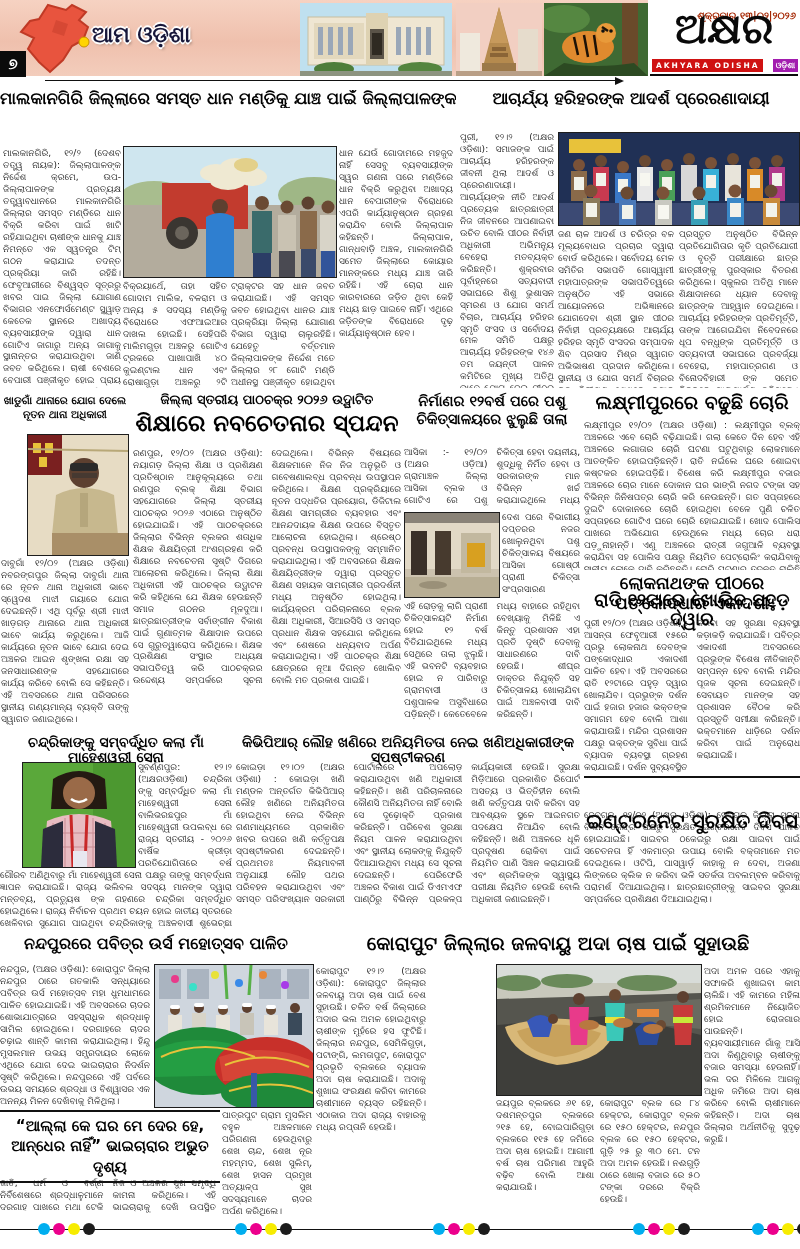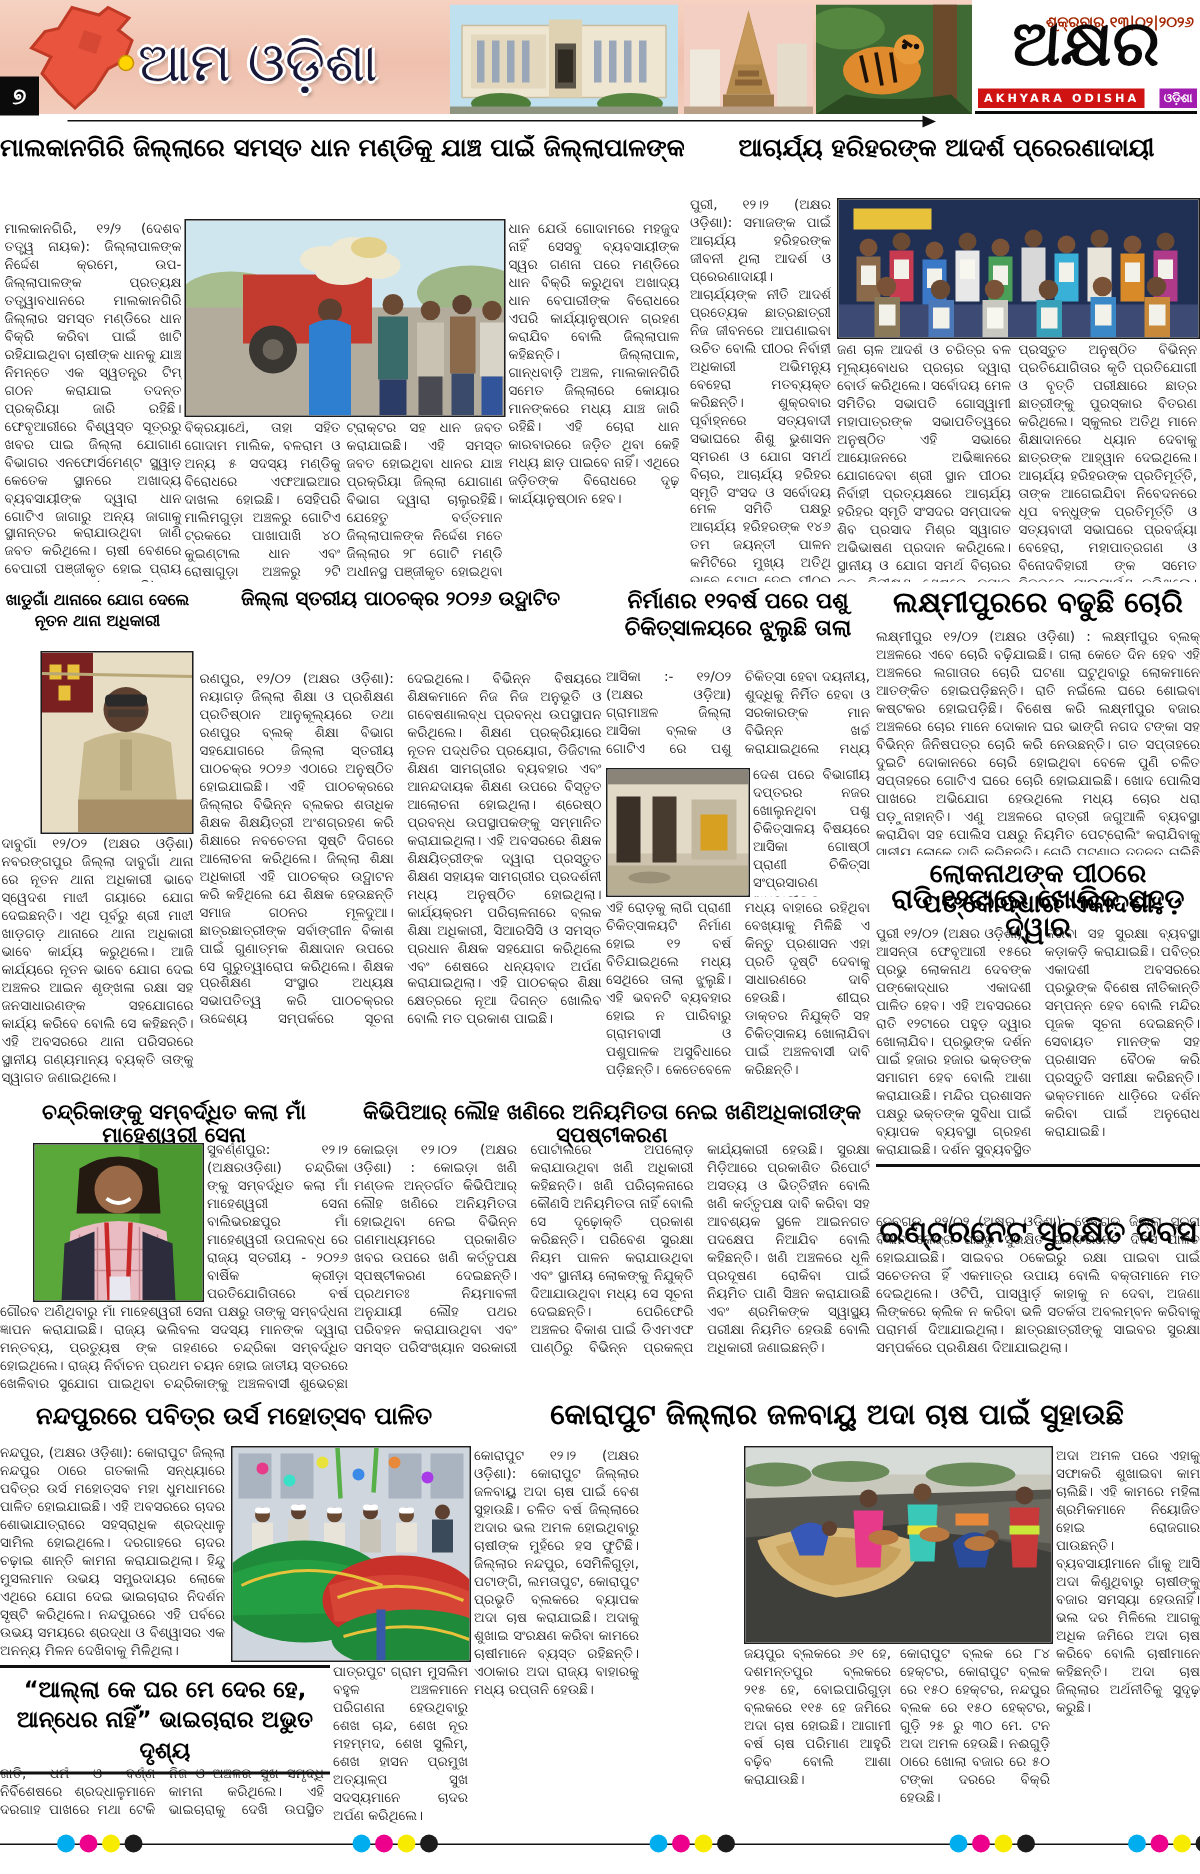--- a/index.html
+++ b/index.html
@@ -11,21 +11,21 @@
   .kick{font-weight:bold;color:#000;text-align:center;}
   .body-txt{font-size:9px;line-height:1.33;text-align:justify;color:#1a1a1a;overflow:hidden;}
   .c2{column-count:2;column-gap:9px;}
   .c3{column-count:3;column-gap:9px;}
   .photo{border:1px solid #1d1d1d;overflow:hidden;background:#ddd;}
   .photo svg{display:block;width:100%;height:100%;}
   .rule{background:#111;}
   
   #banner{left:0;top:0;width:648px;height:76px;
      background:linear-gradient(180deg,#f6d2c2 0%,#efc0ad 55%,#f3cdbc 100%);}
-  #section-title{left:92px;top:22px;width:190px;font-size:36px;font-weight:normal;
+  #section-title{left:92px;top:22px;width:190px;font-size:22px;font-weight:bold;
      color:#17173a;text-shadow:-2px 0 #fff,2px 0 #fff,0 -2px #fff,0 2px #fff,2px 2px 3px rgba(0,0,0,.35);
      white-space:nowrap;}
   #page-num{left:0;top:51px;width:26px;height:26px;background:#0b0b0b;color:#fff;
      font-size:15px;font-weight:bold;text-align:center;line-height:26px;}
   #logo-block{left:648px;top:0;width:152px;height:78px;background:#fff;}
   #logo-date{position:absolute;right:4px;top:10px;font-size:10px;font-weight:bold;color:#a42500;white-space:nowrap;}
   #logo-text{position:absolute;left:0;right:0;top:8px;text-align:center;font-size:42px;
      font-weight:bold;color:#090909;transform:skewX(-4deg);line-height:1;}
   #logo-bar{position:absolute;left:4px;bottom:6px;height:13px;background:#cf1212;color:#fff;
      font-size:7.5px;font-weight:bold;letter-spacing:2px;line-height:13px;padding:0 4px;}
@@ -284,20 +284,21 @@
       <rect x="44" y="38" width="25" height="5" fill="#333" opacity=".55"></rect>
       <path d="M28 60 Q56 46 86 60 L90 100 L24 100 Z" fill="#c7b88e"></path>
       <rect x="52" y="58" width="8" height="34" fill="#b5a67c"></rect>
       <rect x="24" y="98" width="76" height="22" fill="#a98f68"></rect>
     </svg>
   </div>
 
   <div class="abs body-txt" style="left:1px;top:558px;width:128px;height:172px">ଦାବୁଗାଁ ୧୨/୦୨ (ଅକ୍ଷର ଓଡ଼ିଶା) ନବରଙ୍ଗପୁର ଜିଲ୍ଲା ଦାବୁଗାଁ ଥାନା ରେ ନୂତନ ଥାନା ଅଧିକାରୀ ଭାବେ ସ୍ୱେଦଶ ମାଝୀ ଗୟାରେ ଯୋଗ ଦେଇଛନ୍ତି। ଏଥି ପୂର୍ବରୁ ଶ୍ରୀ ମାଝୀ ଖାଡ଼ଗଡ଼ ଥାନାରେ ଥାନା ଅଧିକାରୀ ଭାବେ କାର୍ଯ୍ୟ କରୁଥିଲେ। ଆଜି କାର୍ଯ୍ୟରେ ନୂତନ ଭାବେ ଯୋଗ ଦେଇ ଅଞ୍ଚଳର ଆଇନ ଶୃଙ୍ଖଳା ରକ୍ଷା ସହ ଜନସାଧାରଣଙ୍କ ସହଯୋଗରେ କାର୍ଯ୍ୟ କରିବେ ବୋଲି ସେ କହିଛନ୍ତି। ଏହି ଅବସରରେ ଥାନା ପରିସରରେ ସ୍ଥାନୀୟ ଗଣ୍ୟମାନ୍ୟ ବ୍ୟକ୍ତି ତାଙ୍କୁ ସ୍ୱାଗତ ଜଣାଇଥିଲେ।</div>
 
   <div class="abs kick" style="left:133px;top:392px;width:268px;font-size:13px">ଜିଲ୍ଲା ସ୍ତରୀୟ ପାଠଚକ୍ର ୨୦୨୬ ଉଦ୍ଘାଟିତ</div>
+  <div class="abs hl" style="left:133px;top:411px;width:268px;font-size:23px">ଶିକ୍ଷାରେ ନବଚେତନାର ସ୍ପନ୍ଦନ</div>
   <div class="abs body-txt c2" style="left:133px;top:448px;width:268px;height:282px">ରଣପୁର, ୧୨/୦୨ (ଅକ୍ଷର ଓଡ଼ିଶା): ନୟାଗଡ଼ ଜିଲ୍ଲା ଶିକ୍ଷା ଓ ପ୍ରଶିକ୍ଷଣ ପ୍ରତିଷ୍ଠାନ ଆନୁକୂଲ୍ୟରେ ତଥା ରଣପୁର ବ୍ଲକ୍ ଶିକ୍ଷା ବିଭାଗ ସହଯୋଗରେ ଜିଲ୍ଲା ସ୍ତରୀୟ ପାଠଚକ୍ର ୨୦୨୬ ଏଠାରେ ଅନୁଷ୍ଠିତ ହୋଇଯାଇଛି। ଏହି ପାଠଚକ୍ରରେ ଜିଲ୍ଲାର ବିଭିନ୍ନ ବ୍ଲକର ଶତାଧିକ ଶିକ୍ଷକ ଶିକ୍ଷୟିତ୍ରୀ ଅଂଶଗ୍ରହଣ କରି ଶିକ୍ଷାରେ ନବଚେତନା ସୃଷ୍ଟି ଦିଗରେ ଆଲୋଚନା କରିଥିଲେ। ଜିଲ୍ଲା ଶିକ୍ଷା ଅଧିକାରୀ ଏହି ପାଠଚକ୍ର ଉଦ୍ଘାଟନ କରି କହିଥିଲେ ଯେ ଶିକ୍ଷକ ହେଉଛନ୍ତି ସମାଜ ଗଠନର ମୂଳଦୁଆ। ଛାତ୍ରଛାତ୍ରୀଙ୍କ ସର୍ବାଙ୍ଗୀନ ବିକାଶ ପାଇଁ ଗୁଣାତ୍ମକ ଶିକ୍ଷାଦାନ ଉପରେ ସେ ଗୁରୁତ୍ୱାରୋପ କରିଥିଲେ। ଶିକ୍ଷକ ପ୍ରଶିକ୍ଷଣ ସଂସ୍ଥାର ଅଧ୍ୟକ୍ଷ ସଭାପତିତ୍ୱ କରି ପାଠଚକ୍ରର ଉଦ୍ଦେଶ୍ୟ ସମ୍ପର୍କରେ ସୂଚନା ଦେଇଥିଲେ। ବିଭିନ୍ନ ବିଷୟରେ ଶିକ୍ଷକମାନେ ନିଜ ନିଜ ଅନୁଭୂତି ଓ ଗବେଷଣାଲବ୍ଧ ପ୍ରବନ୍ଧ ଉପସ୍ଥାପନ କରିଥିଲେ। ଶିକ୍ଷଣ ପ୍ରକ୍ରିୟାରେ ନୂତନ ପଦ୍ଧତିର ପ୍ରୟୋଗ, ଡିଜିଟାଲ ଶିକ୍ଷଣ ସାମଗ୍ରୀର ବ୍ୟବହାର ଏବଂ ଆନନ୍ଦଦାୟକ ଶିକ୍ଷଣ ଉପରେ ବିସ୍ତୃତ ଆଲୋଚନା ହୋଇଥିଲା। ଶ୍ରେଷ୍ଠ ପ୍ରବନ୍ଧ ଉପସ୍ଥାପକଙ୍କୁ ସମ୍ମାନିତ କରାଯାଇଥିଲା। ଏହି ଅବସରରେ ଶିକ୍ଷକ ଶିକ୍ଷୟିତ୍ରୀଙ୍କ ଦ୍ୱାରା ପ୍ରସ୍ତୁତ ଶିକ୍ଷଣ ସହାୟକ ସାମଗ୍ରୀର ପ୍ରଦର୍ଶନୀ ମଧ୍ୟ ଅନୁଷ୍ଠିତ ହୋଇଥିଲା। କାର୍ଯ୍ୟକ୍ରମ ପରିଚାଳନାରେ ବ୍ଲକ ଶିକ୍ଷା ଅଧିକାରୀ, ସିଆରସିସି ଓ ସମସ୍ତ ପ୍ରଧାନ ଶିକ୍ଷକ ସହଯୋଗ କରିଥିଲେ ଏବଂ ଶେଷରେ ଧନ୍ୟବାଦ ଅର୍ପଣ କରାଯାଇଥିଲା। ଏହି ପାଠଚକ୍ର ଶିକ୍ଷା କ୍ଷେତ୍ରରେ ନୂଆ ଦିଗନ୍ତ ଖୋଲିବ ବୋଲି ମତ ପ୍ରକାଶ ପାଇଛି।</div>
 
   <div class="abs hl" style="left:404px;top:392px;width:176px;font-size:14.5px;line-height:1.25">ନିର୍ମାଣର ୧୨ବର୍ଷ ପରେ ପଶୁ ଚିକିତ୍ସାଳୟରେ ଝୁଲୁଛି ତାଲା</div>
   <div class="abs body-txt c2" style="left:404px;top:447px;width:176px;height:62px">ଆସିକା :- ୧୨/୦୨ (ଅକ୍ଷର ଓଡ଼ିଆ) ଗ୍ରାମାଞ୍ଚଳ ଜିଲ୍ଲା ଆସିକା ବ୍ଲକ ଓ ଗୋଟିଏ ରେ ପଶୁ ଚିକିତ୍ସା ହେବା ଦୟନୀୟ, ଶୁଦ୍ଧିକୁ ନିର୍ମିତ ହେବା ଓ ସରକାରଙ୍କ ମାନ ବିଭିନ୍ନ ଖର୍ଚ୍ଚ କରାଯାଇଥିଲେ ମଧ୍ୟ ଏହି ଅଞ୍ଚଳର ପଶୁପାଳକମାନେ ସେବା ପାଇପାରୁନାହାନ୍ତି।</div>
 
   <div class="abs photo" style="left:404px;top:512px;width:94px;height:84px">
     <svg viewBox="0 0 94 84">
       <rect width="94" height="84" fill="#ccc2ae"></rect>
       <rect x="0" y="0" width="94" height="10" fill="#8a8378"></rect>
       <rect x="0" y="10" width="94" height="46" fill="#e2d9c6"></rect>

